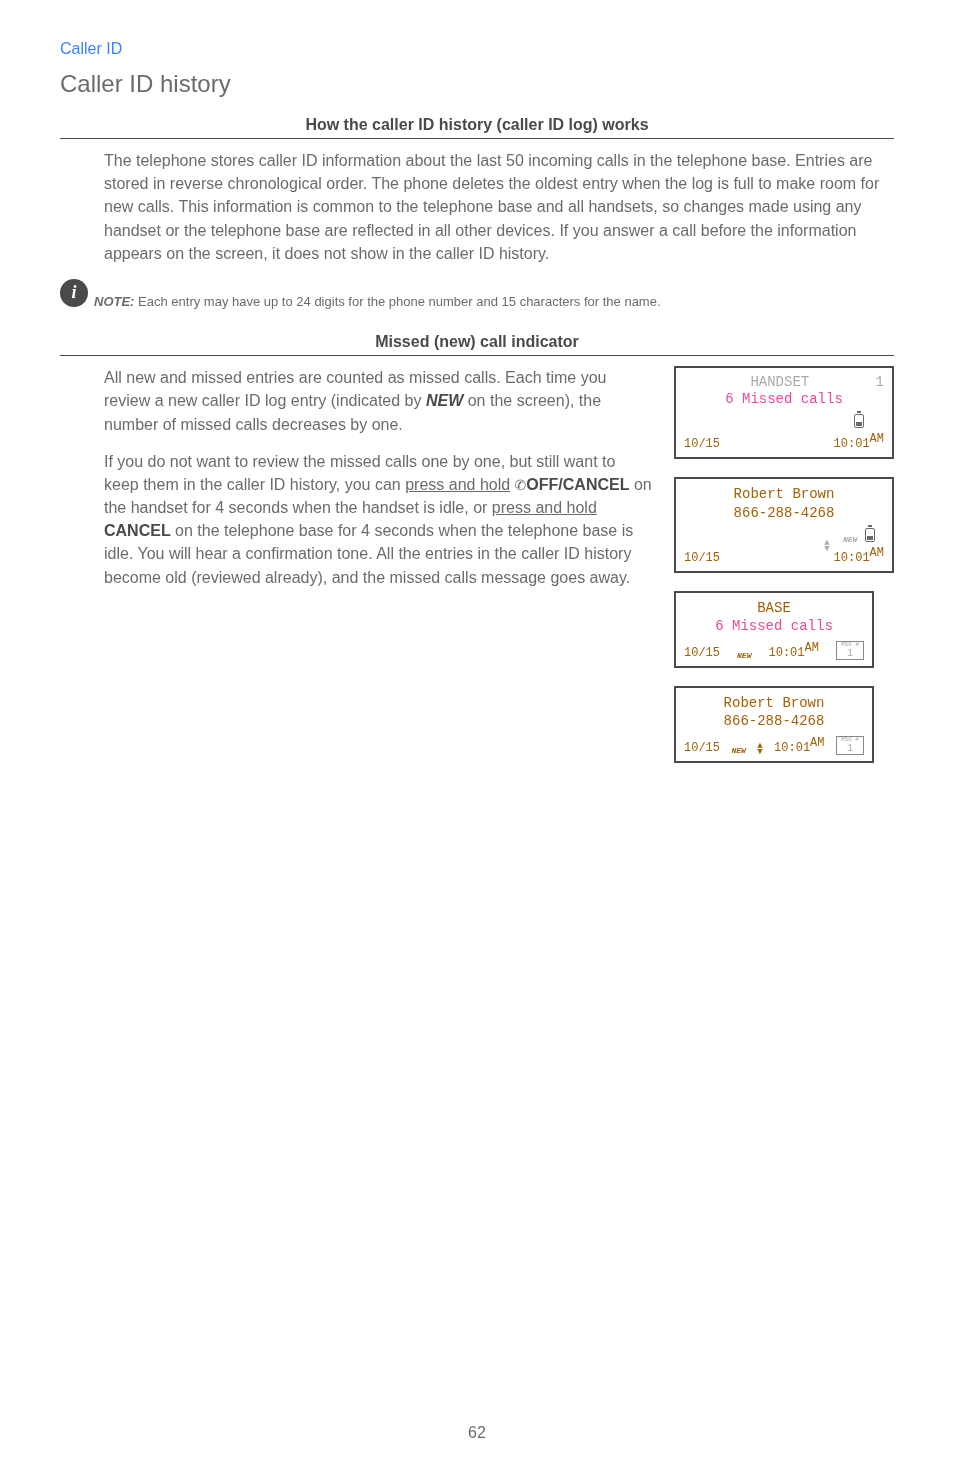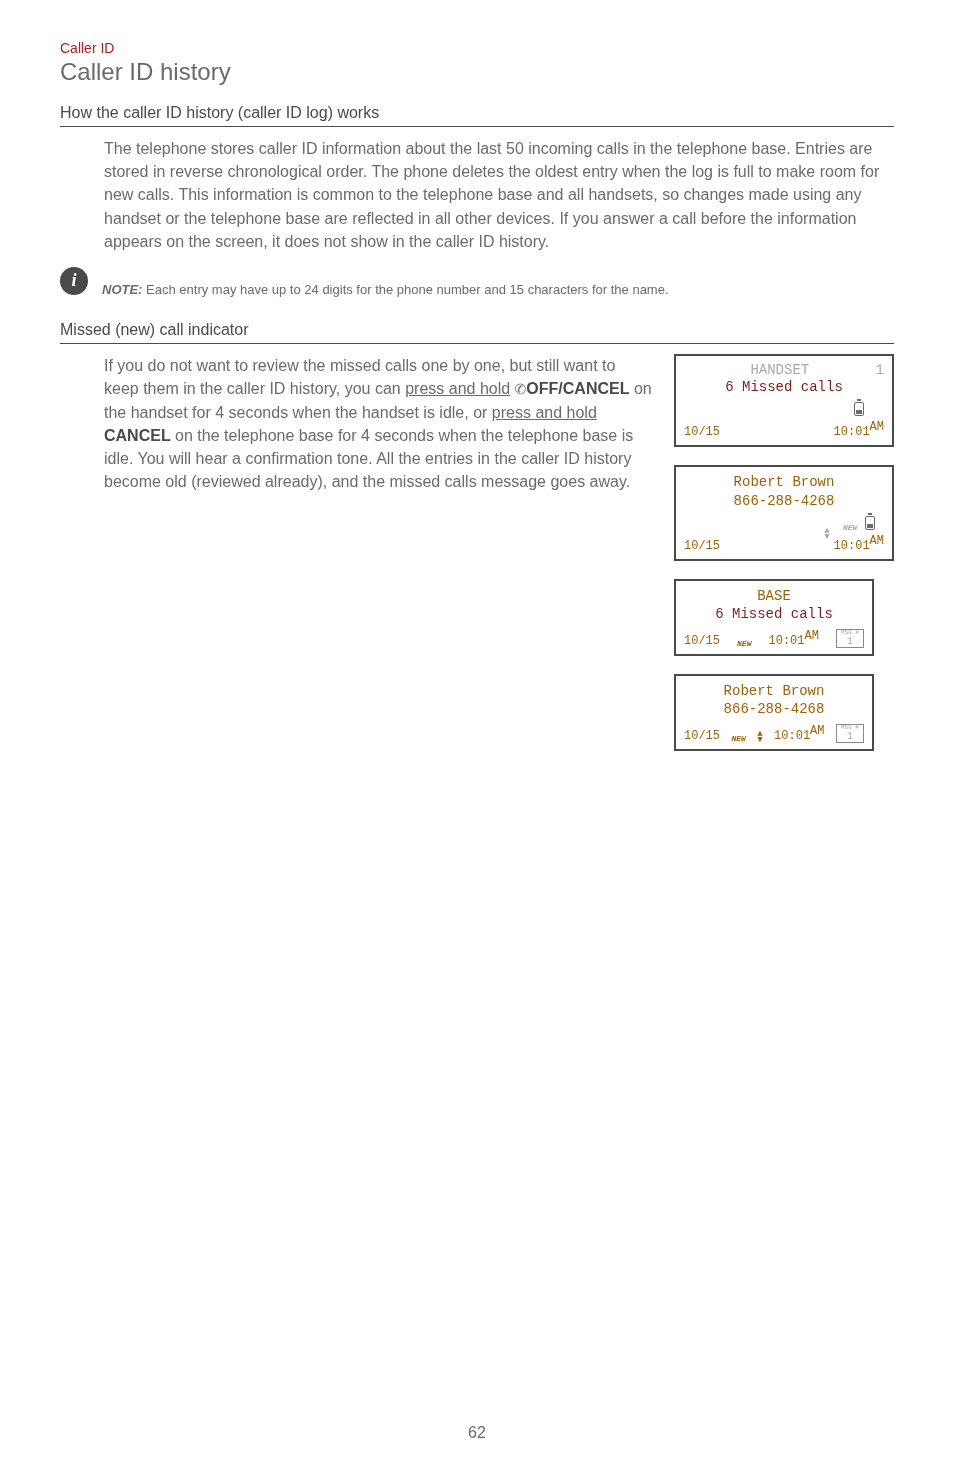--- a/index.html
+++ b/index.html
@@ -5,53 +5,53 @@
     * { margin: 0; padding: 0; box-sizing: border-box; }
     body {
       font-family: Arial, Helvetica, sans-serif;
       width: 954px;
       height: 1472px;
       padding: 40px 60px;
       background: #fff;
       color: #4a4a4a;
       position: relative;
     }
-    .breadcrumb { font-size: 14px; color: #b91c1c; margin-bottom: 2px; }
+    .breadcrumb { font-size: 16px; color: #3b82f6; margin-bottom: 12px; }
     .page-title { font-size: 24px; font-weight: normal; color: #6b6b6b; margin-bottom: 18px; }
-    .section-heading { font-size: 16px; font-weight: normal; color: #4a4a4a; margin-bottom: 4px; }
+    .section-heading { font-size: 16px; font-weight: bold; color: #4a4a4a; margin-bottom: 4px; text-align: center; }
     .rule { border: none; border-top: 1px solid #4a4a4a; margin-bottom: 10px; }
     .body-text { font-size: 16px; color: #6b6b6b; line-height: 1.45; margin-bottom: 14px; margin-left: 44px; }
     .note-block { display: flex; align-items: flex-start; margin: 10px 0 22px 0; }
     .info-icon {
       width: 28px; height: 28px; border-radius: 50%;
       background: #4a4a4a; color: #fff; font-weight: bold;
       display: flex; align-items: center; justify-content: center;
       font-size: 18px; font-family: Georgia, serif; font-style: italic;
       flex-shrink: 0; margin-right: 6px;
     }
     .note-text { font-size: 13px; color: #6b6b6b; line-height: 1.4; padding-top: 14px; }
-    .note-label { font-weight: bold; font-style: italic; margin-left: 8px; }
+    .note-label { font-weight: bold; font-style: italic; }
     .underline { text-decoration: underline; }
     .content-row { display: flex; gap: 20px; }
     .text-col { flex: 1; }
     .screens-col { width: 220px; display: flex; flex-direction: column; gap: 18px; }
     .screen {
       border: 2px solid #4a4a4a;
       padding: 6px 8px;
       font-family: 'Courier New', monospace;
       font-size: 14px;
       color: #6b6b6b;
       background: #fff;
       text-align: center;
       position: relative;
     }
     .screen .line { line-height: 1.3; }
     .screen .bottom { display: flex; justify-content: space-between; align-items: flex-end; margin-top: 6px; font-size: 12px; color: #aaa; }
     .screen .title-line { display: flex; justify-content: space-between; color: #aaa; }
-    .screen .missed { color: #7f1d1d; }
+    .screen .missed { color: #ec4899; }
     .battery-icon {
       display: inline-block; width: 10px; height: 14px;
       border: 1.5px solid #6b6b6b; border-radius: 2px;
       position: relative;
     }
     .battery-icon::before {
       content: ''; position: absolute; top: -4px; left: 2px;
       width: 4px; height: 2px; background: #6b6b6b;
     }
     .battery-icon::after {
@@ -89,20 +89,23 @@
   <div class="note-text">
     <span class="note-label">NOTE:</span><span> Each entry may have up to 24 digits for the phone number and 15 characters for the name.</span>
   </div>
 </div>
 
 <div class="section-heading">Missed (new) call indicator</div>
 <hr class="rule">
 
 <div class="content-row">
   <div class="text-col">
+    <p class="body-text">
+      <span>All new and missed entries are counted as missed calls. Each time you review a new caller ID log entry (indicated by </span><b><i>NEW</i></b><span> on the screen), the number of missed calls decreases by one.</span>
+    </p>
     <p class="body-text" style="max-width:560px">
       <span>If you do not want to review the missed calls one by one, but still want to keep them in the caller ID history, you can </span><span class="underline">press and hold</span>
       <span class="phone-icon">✆</span><b>OFF/CANCEL</b><span> on the handset for 4 seconds when the handset is idle, or </span><span class="underline">press and hold</span><span> </span><b>CANCEL</b><span> on the telephone base for 4 seconds when the telephone base is idle. You will hear a confirmation tone. All the entries in the caller ID history become old (reviewed already), and the missed calls message goes away.</span>
     </p>
   </div>
 
   <div class="screens-col">
 
     <div class="screen">
       <div class="title-line">

